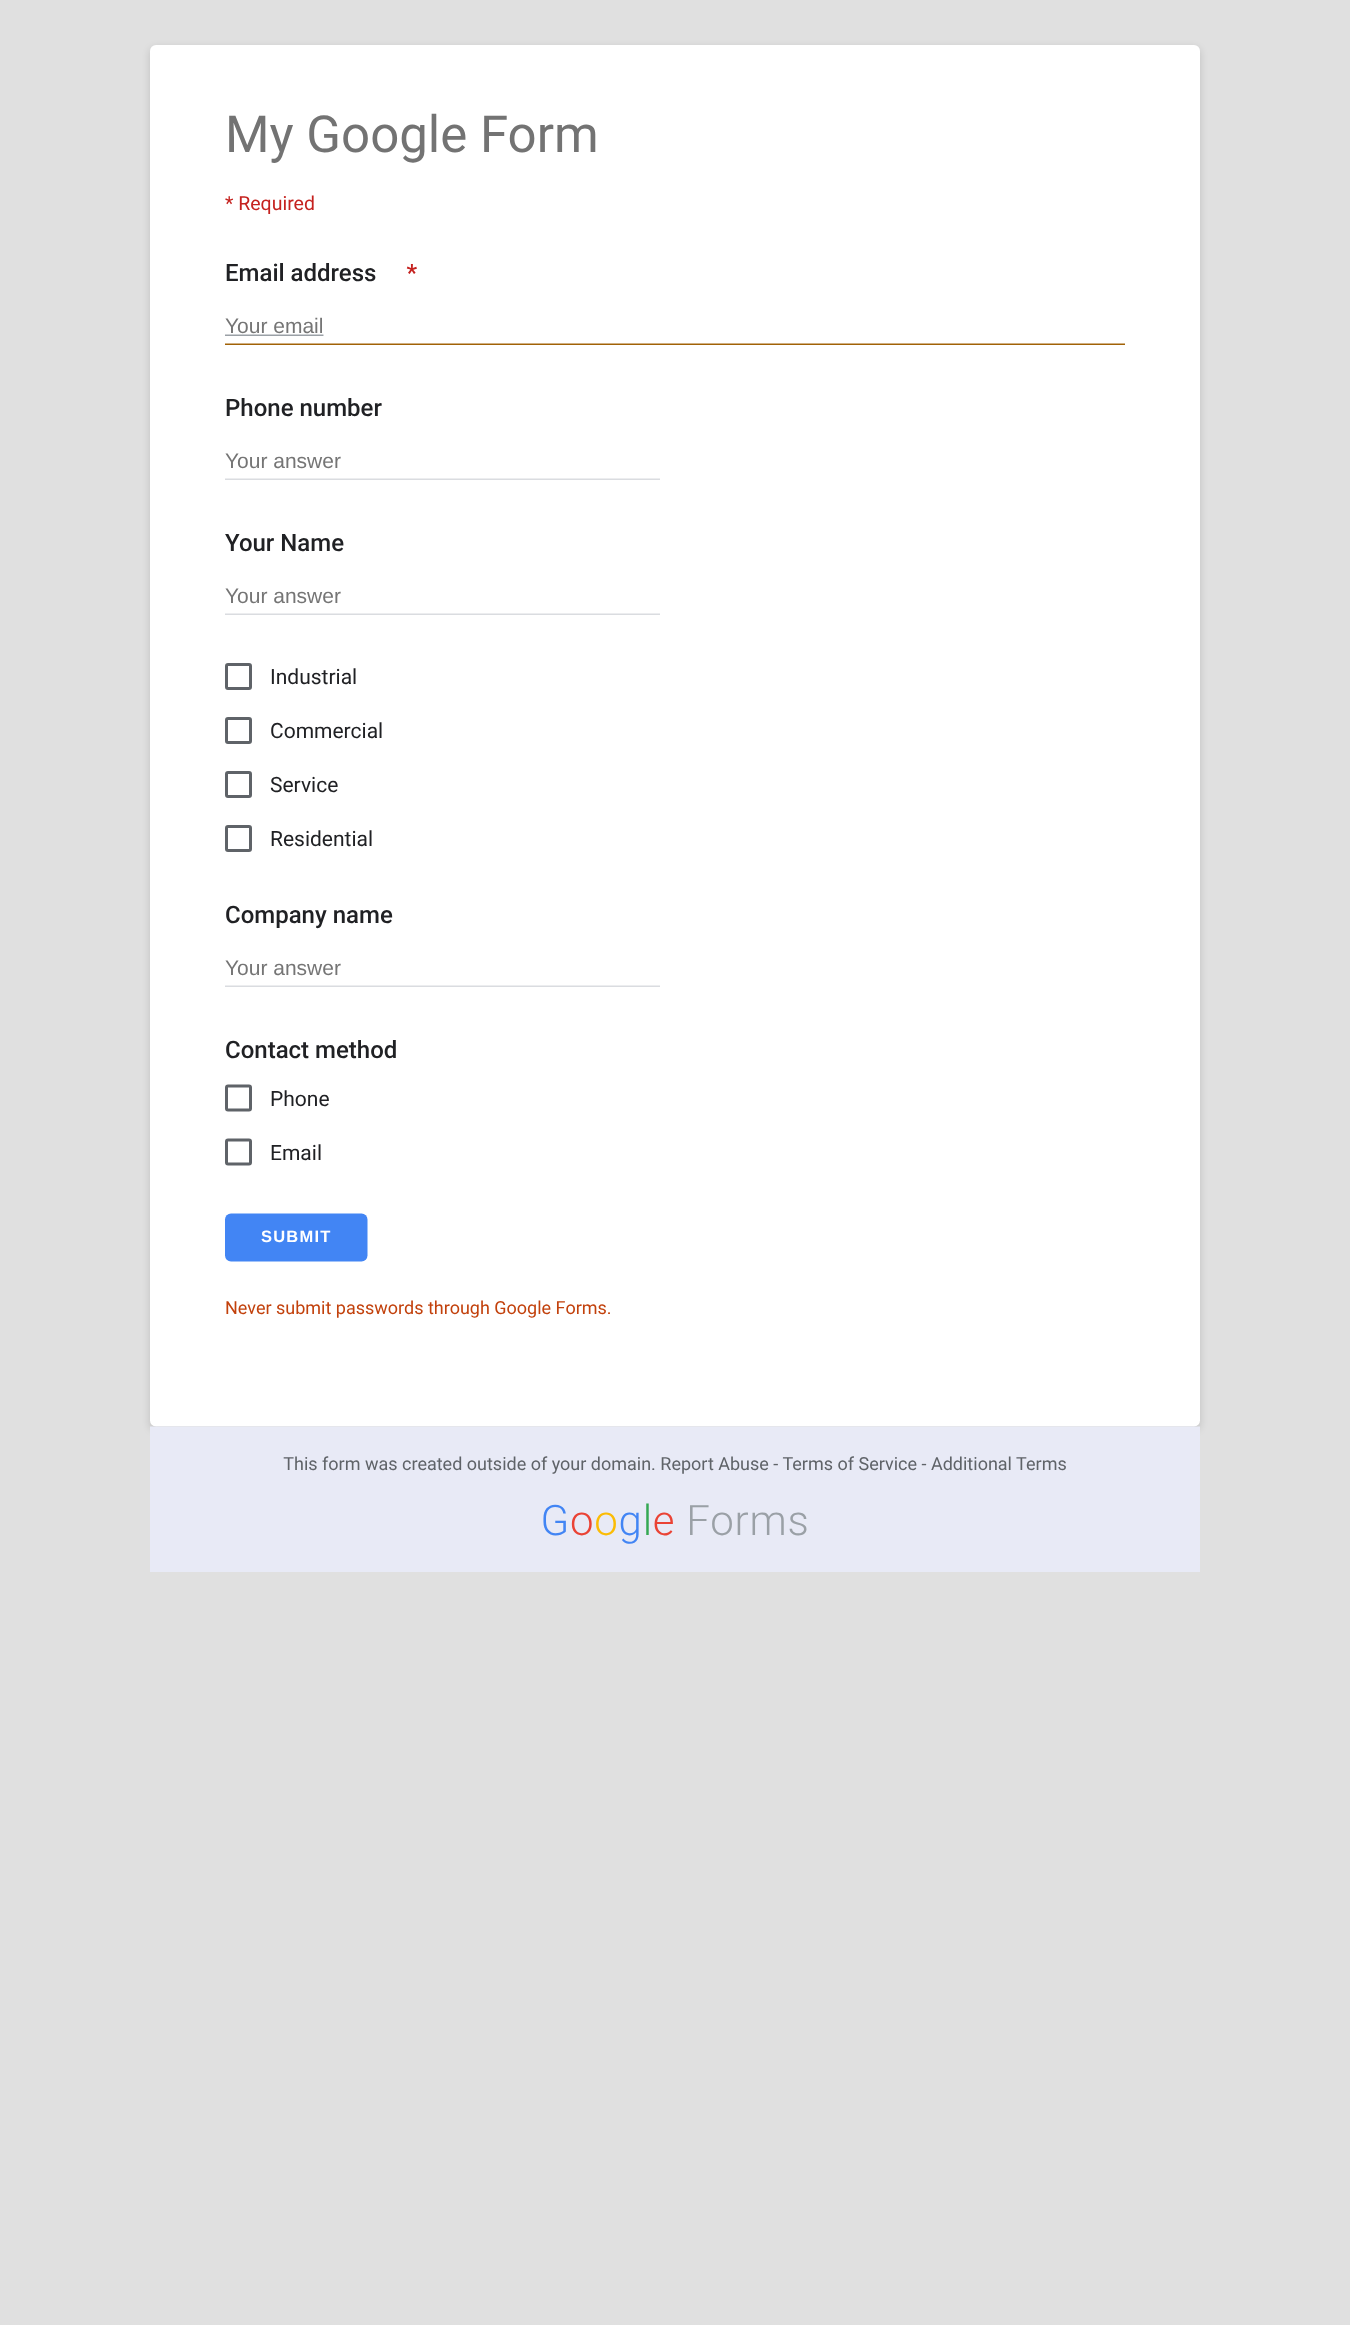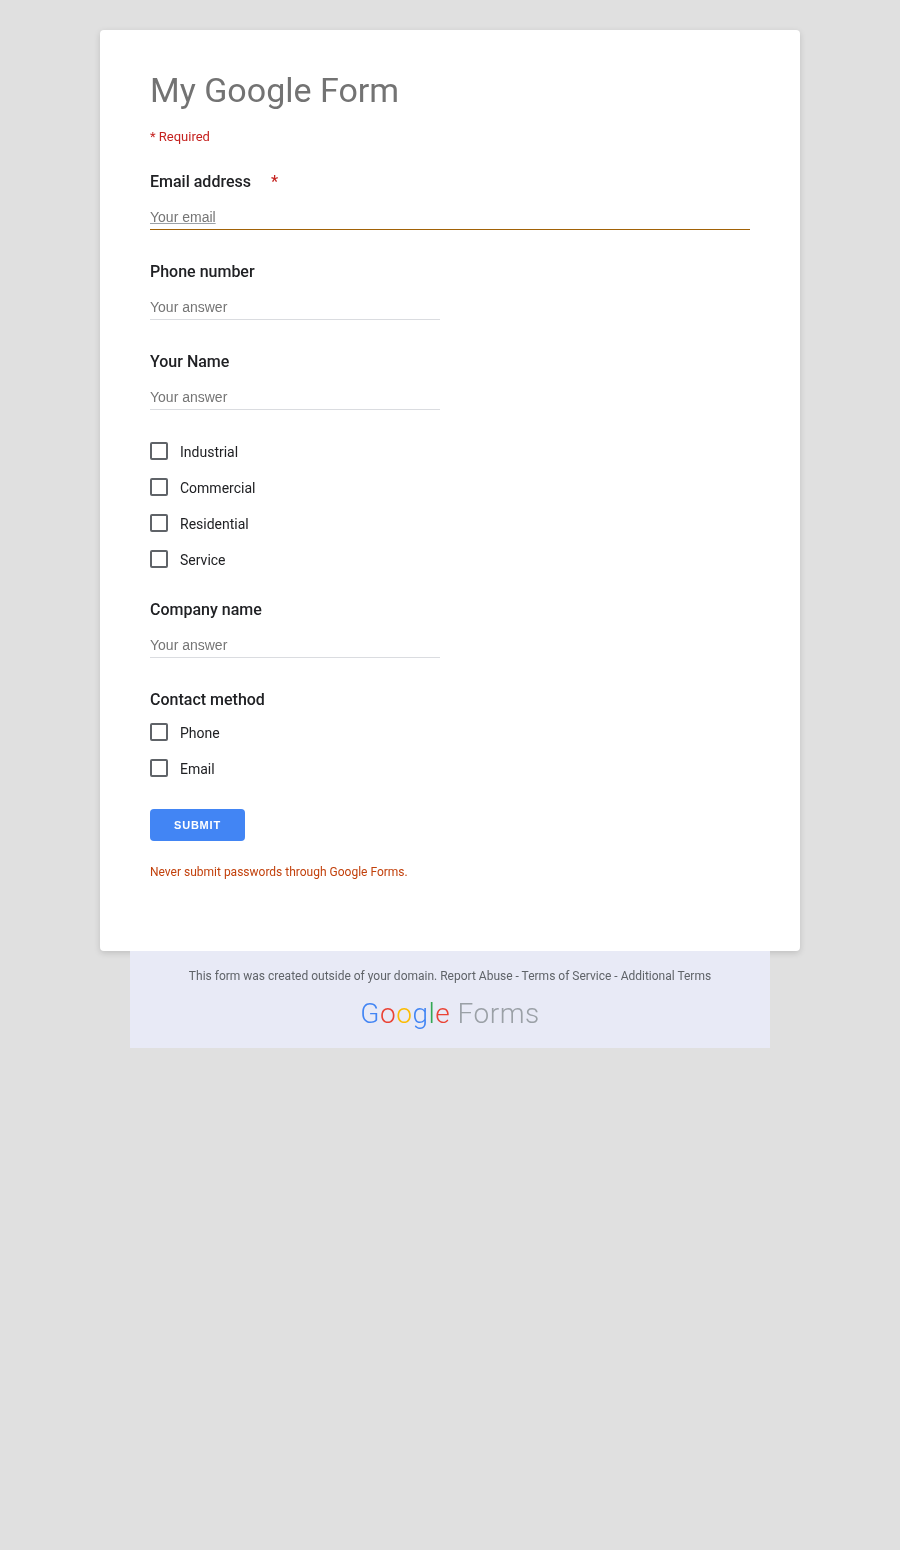--- a/index.html
+++ b/index.html
@@ -135,21 +135,21 @@
       text-transform: uppercase;
     }
 
     .password-note {
       font-size: 12px;
       color: #c2410c;
       margin-top: 6px;
     }
 
     .footer-bar {
-      width: 640px;
+      width: 700px;
       max-width: 95vw;
       background: #e8eaf6;
       padding: 18px 20px;
       text-align: center;
       margin-top: 0;
     }
 
     .footer-bar-text {
       font-size: 12px;
       color: #5f6368;
@@ -204,25 +204,25 @@
       <label class="checkbox-item">
         <input type="checkbox" style="">
         <span class="checkbox-label">Industrial</span>
       </label>
       <label class="checkbox-item">
         <input type="checkbox" style="">
         <span class="checkbox-label">Commercial</span>
       </label>
       <label class="checkbox-item">
         <input type="checkbox" style="">
+        <span class="checkbox-label">Service</span>
+      </label>
+      <label class="checkbox-item">
+        <input type="checkbox" style="">
         <span class="checkbox-label">Residential</span>
-      </label>
-      <label class="checkbox-item">
-        <input type="checkbox" style="">
-        <span class="checkbox-label">Service</span>
       </label>
     </div>
   </div>
 
   <div class="form-section">
     <div class="field-label">Company name</div>
     <input type="text" class="text-input" placeholder="Your answer" style="">
   </div>
 
   <div class="form-section">

